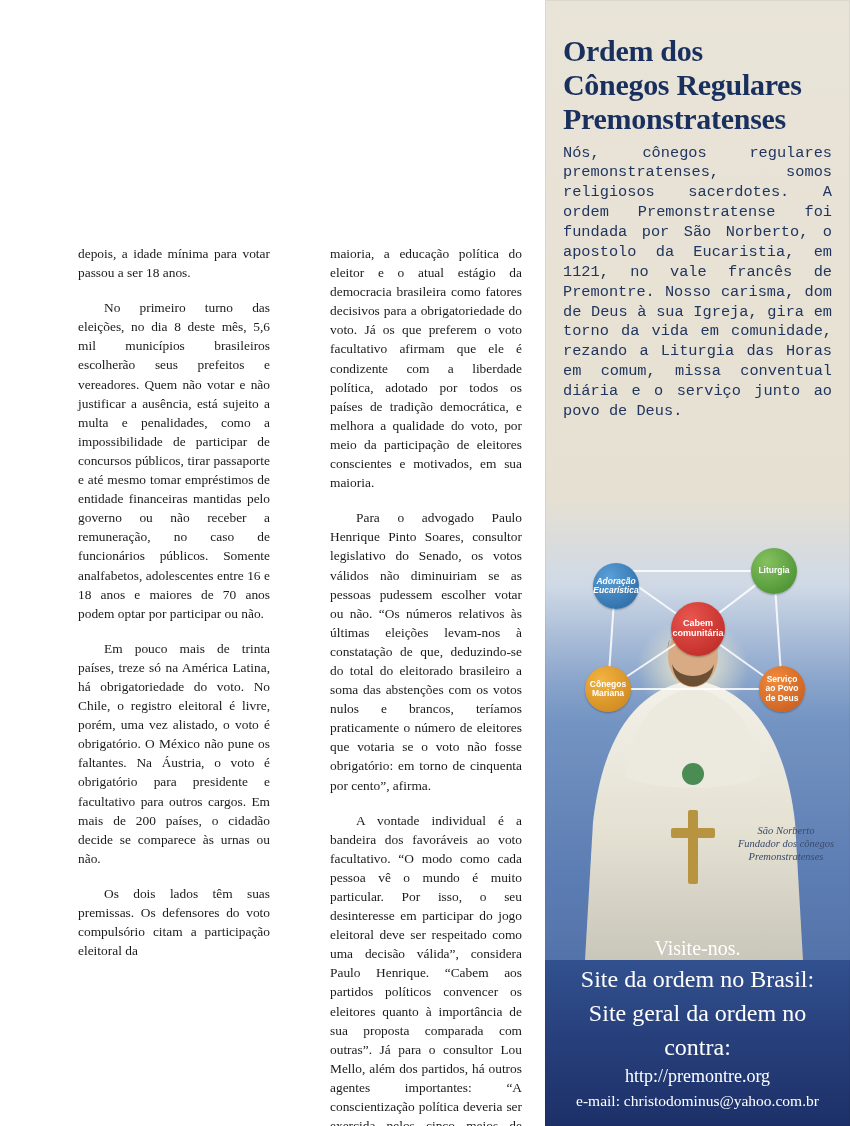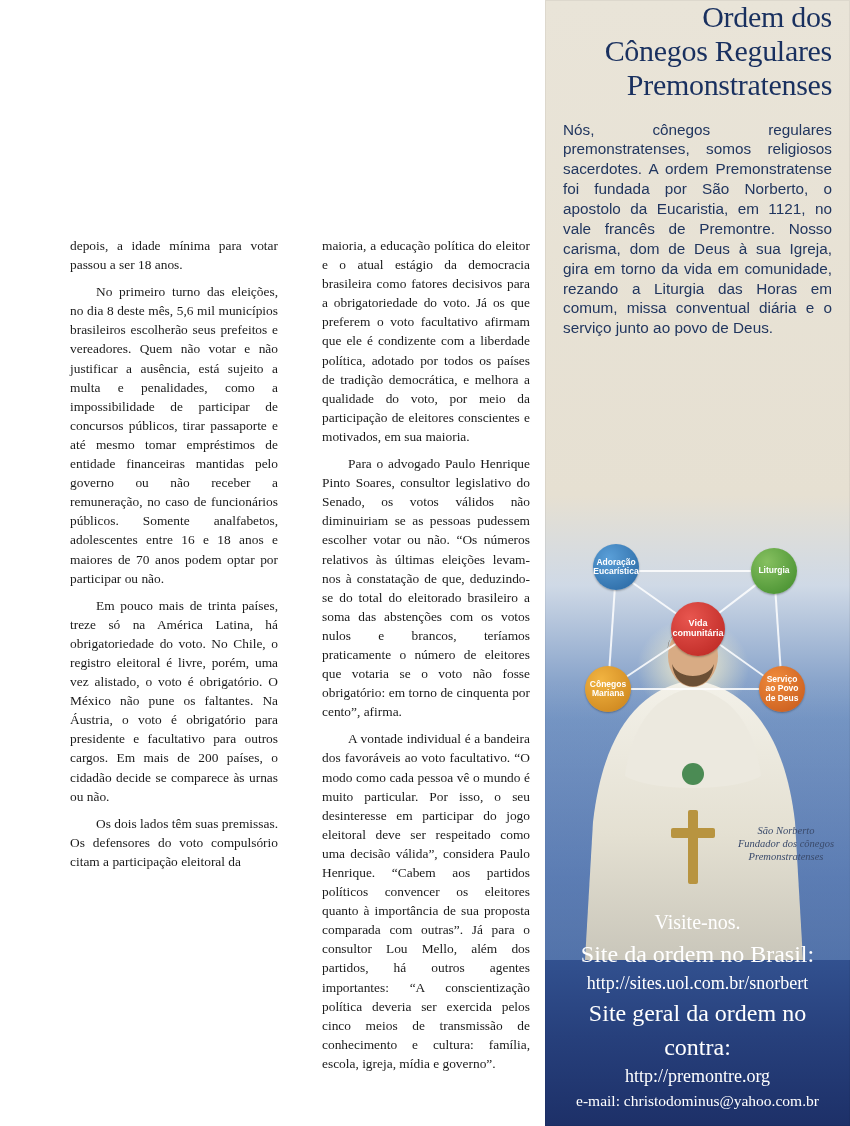--- a/index.html
+++ b/index.html
@@ -35,21 +35,21 @@
     width: 224px;
     font-size: 13.4px;
     line-height: 1.425;
     color: #1a1a1a;
     text-align: justify;
     text-justify: inter-word;
     hyphens: manual;
   }
 
   .col p {
-    margin: 8px;
+    margin: 16px;
     text-indent: 26px;
   }
   .col p.noindent {
     text-indent: 0;
   }
 
   .subhead {
     font-weight: bold;
     font-size: 13px;
     margin: 15px 0 2px 0;
@@ -70,38 +70,39 @@
   }
 
   .ad-inner {
     position: absolute;
     inset: 0;
     padding: 0 18px;
     box-sizing: border-box;
   }
 
   .ad-title {
+    margin-top: 34px;
     color: #19305f;
     font-family: "Liberation Serif", serif;
-    font-weight: normal;
+    font-weight: bold;
     font-size: 30px;
     line-height: 1.14;
     letter-spacing: -0.3px;
-    text-align: right;
+    text-align: left;
   }
   .ad-title .l2 { display: block; }
   .ad-title .l3 { display: block; }
 
   .ad-body {
-    margin-top: 17px;
+    margin-top: 7px;
     color: #21365f;
     font-size: 15.3px;
     line-height: 1.30;
     text-align: justify;
-    font-family: Liberation Sans, sans-serif;
+    font-family: Liberation Mono, monospace;
   }
 
   
   .diagram {
     position: absolute;
     left: 0;
     right: 0;
     top: 540px;
     height: 190px;
   }
@@ -121,21 +122,21 @@
     padding: 2px;
     box-sizing: border-box;
   }
   .node.center {
     width: 54px; height: 54px;
     background: radial-gradient(circle at 35% 30%, #e8564f, #b8231f);
     left: 126px; top: 62px;
     font-size: 9px;
     z-index: 3;
   }
-  .node.n1 { width: 46px; height: 46px; left: 48px;  top: 4px;   background: radial-gradient(circle at 35% 30%, #5a9fd8, #25639e); }
+  .node.n1 { width: 46px; height: 46px; left: 48px;  top: 23px;   background: radial-gradient(circle at 35% 30%, #5a9fd8, #25639e); font-style: italic; }
   .node.n2 { width: 46px; height: 46px; left: 206px; top: 8px;   background: radial-gradient(circle at 35% 30%, #86c060, #3f8a2a); }
   .node.n3 { width: 46px; height: 46px; left: 40px;  top: 126px; background: radial-gradient(circle at 35% 30%, #f2b441, #c8801a); }
   .node.n4 { width: 46px; height: 46px; left: 214px; top: 126px; background: radial-gradient(circle at 35% 30%, #f08b3c, #c4571a); }
 
   .diagram svg { position: absolute; inset: 0; }
 
   
   .figure {
     position: absolute;
     left: 0; right: 0;
@@ -252,35 +253,34 @@
           <line x1="63" y1="149" x2="153" y2="89"></line>
           <line x1="237" y1="149" x2="153" y2="89"></line>
           <line x1="71" y1="31" x2="229" y2="31"></line>
           <line x1="63" y1="149" x2="237" y2="149"></line>
           <line x1="71" y1="31" x2="63" y2="149"></line>
           <line x1="229" y1="31" x2="237" y2="149"></line>
         </g>
       </svg>
       <div class="node n1">Adoração Eucarística</div>
       <div class="node n2">Liturgia</div>
-      <div class="node center">Vida comunitária</div>
+      <div class="node center">Cabem comunitária</div>
       <div class="node n3">Cônegos Mariana</div>
       <div class="node n4">Serviço ao Povo de Deus</div>
     </div>
 
     <div class="caption">
       <div>São Norberto</div>
       <div>Fundador dos cônegos</div>
       <div>Premonstratenses</div>
     </div>
 
     <div class="ad-footer">
       <div class="f-visit">Visite-nos.</div>
       <div class="f-label">Site da ordem no Brasil:</div>
-      <div class="f-url">http://sites.uol.com.br/snorbert</div>
       <div class="f-label">Site geral da ordem no contra:</div>
       <div class="f-url">http://premontre.org</div>
       <div class="f-mail">e-mail: christodominus@yahoo.com.br</div>
     </div>
 
   </aside>
 
 </div>
 
 </body></html>

